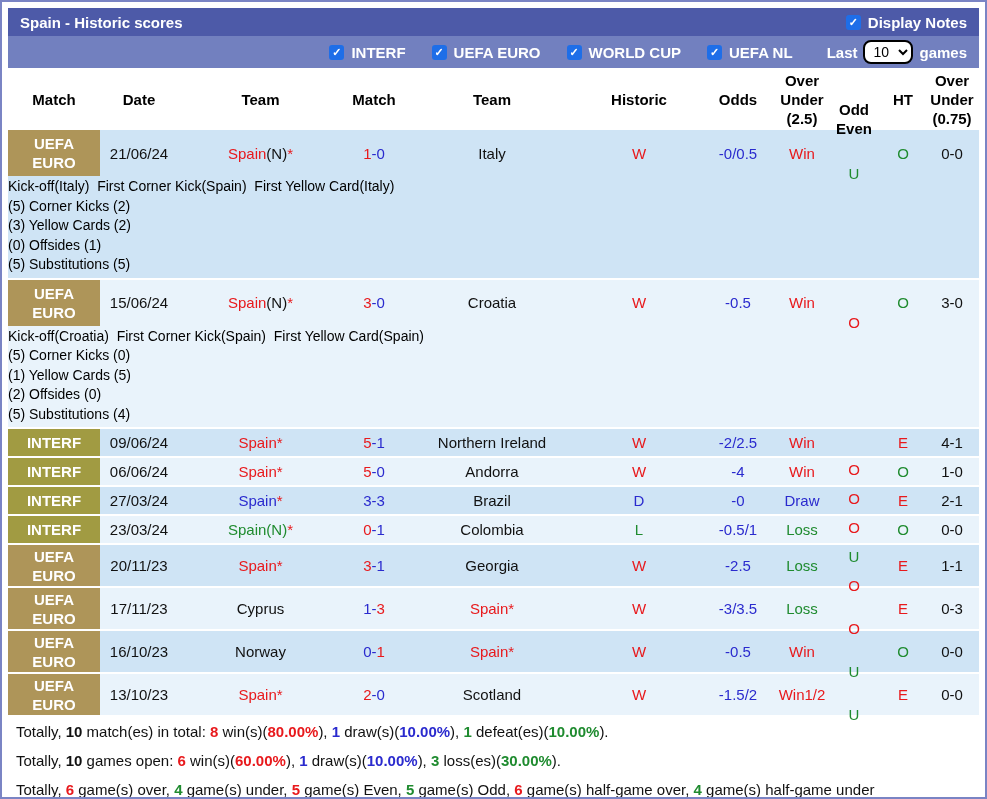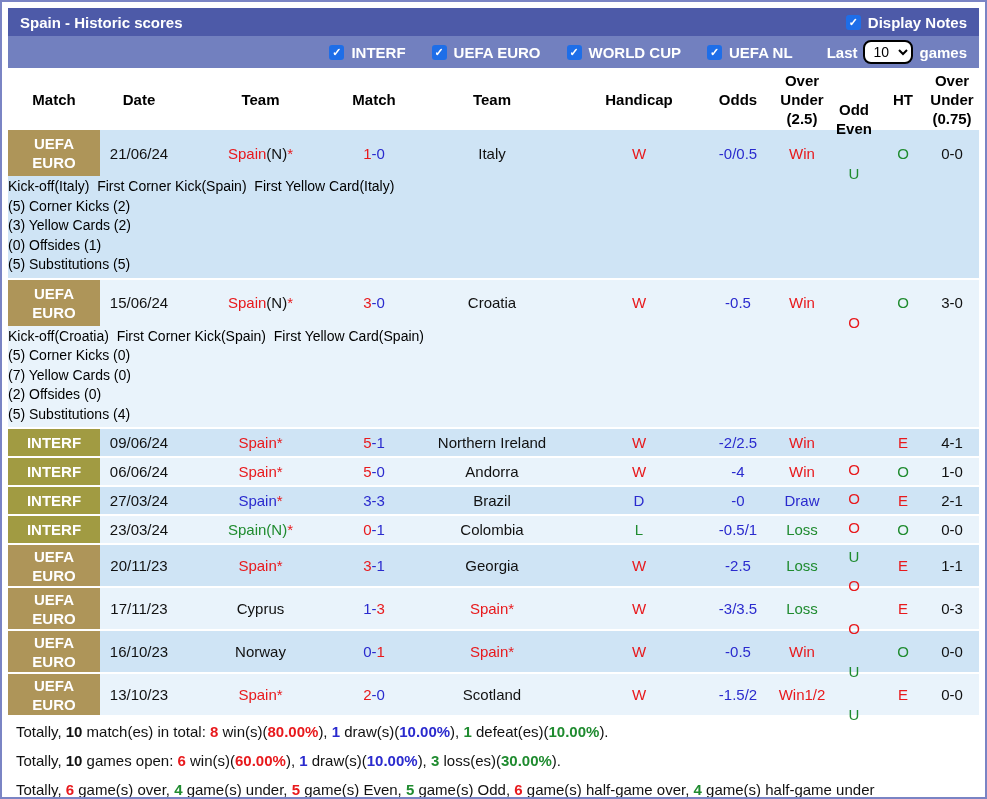--- a/index.html
+++ b/index.html
@@ -92,21 +92,21 @@
       <span>games</span>
     </span>
   </div>
 
   <div class="thead">
       <div class="hcell c0">Match</div>
       <div class="hcell c1">Date</div>
       <div class="hcell c2">Team</div>
       <div class="hcell c3">Match</div>
       <div class="hcell c4">Team</div>
-      <div class="hcell c5">Handicap</div>
+      <div class="hcell c5">Historic</div>
       <div class="hcell c6">Odds</div>
       <div class="hcell c7">Over<br>Under<br>(2.5)</div>
       <div class="hcell c8">Odd<br>Even</div>
       <div class="hcell c9">HT</div>
       <div class="hcell c10">Over<br>Under<br>(0.75)</div>
     </div>
 
   <div>
       <div class="rgroup stripe-a">
     <div class="trow h-lg">
@@ -184,21 +184,21 @@
             <span class="sg-green">O</span>
           </div>
       <div class="cell c10">
             <span class="sg-black">3-0</span>
           </div>
     <div class="cell c10"></div>
         </div>
   <div class="notes">
           <div class="note-line">Kick-off(Croatia)  First Corner Kick(Spain)  First Yellow Card(Spain)</div>
           <div class="note-line">(5) Corner Kicks (0)</div>
-          <div class="note-line">(7) Yellow Cards (0)</div>
+          <div class="note-line">(1) Yellow Cards (5)</div>
           <div class="note-line">(2) Offsides (0)</div>
           <div class="note-line">(5) Substitutions (4)</div>
         </div>
       </div>
       <div class="rgroup stripe-a">
     <div class="trow h-sm">
       <div class="cell c0 comp-interf">INTERF</div>
       <div class="cell c1">09/06/24</div>
       <div class="cell c2">
             <span class="sg-red">Spain*</span>

